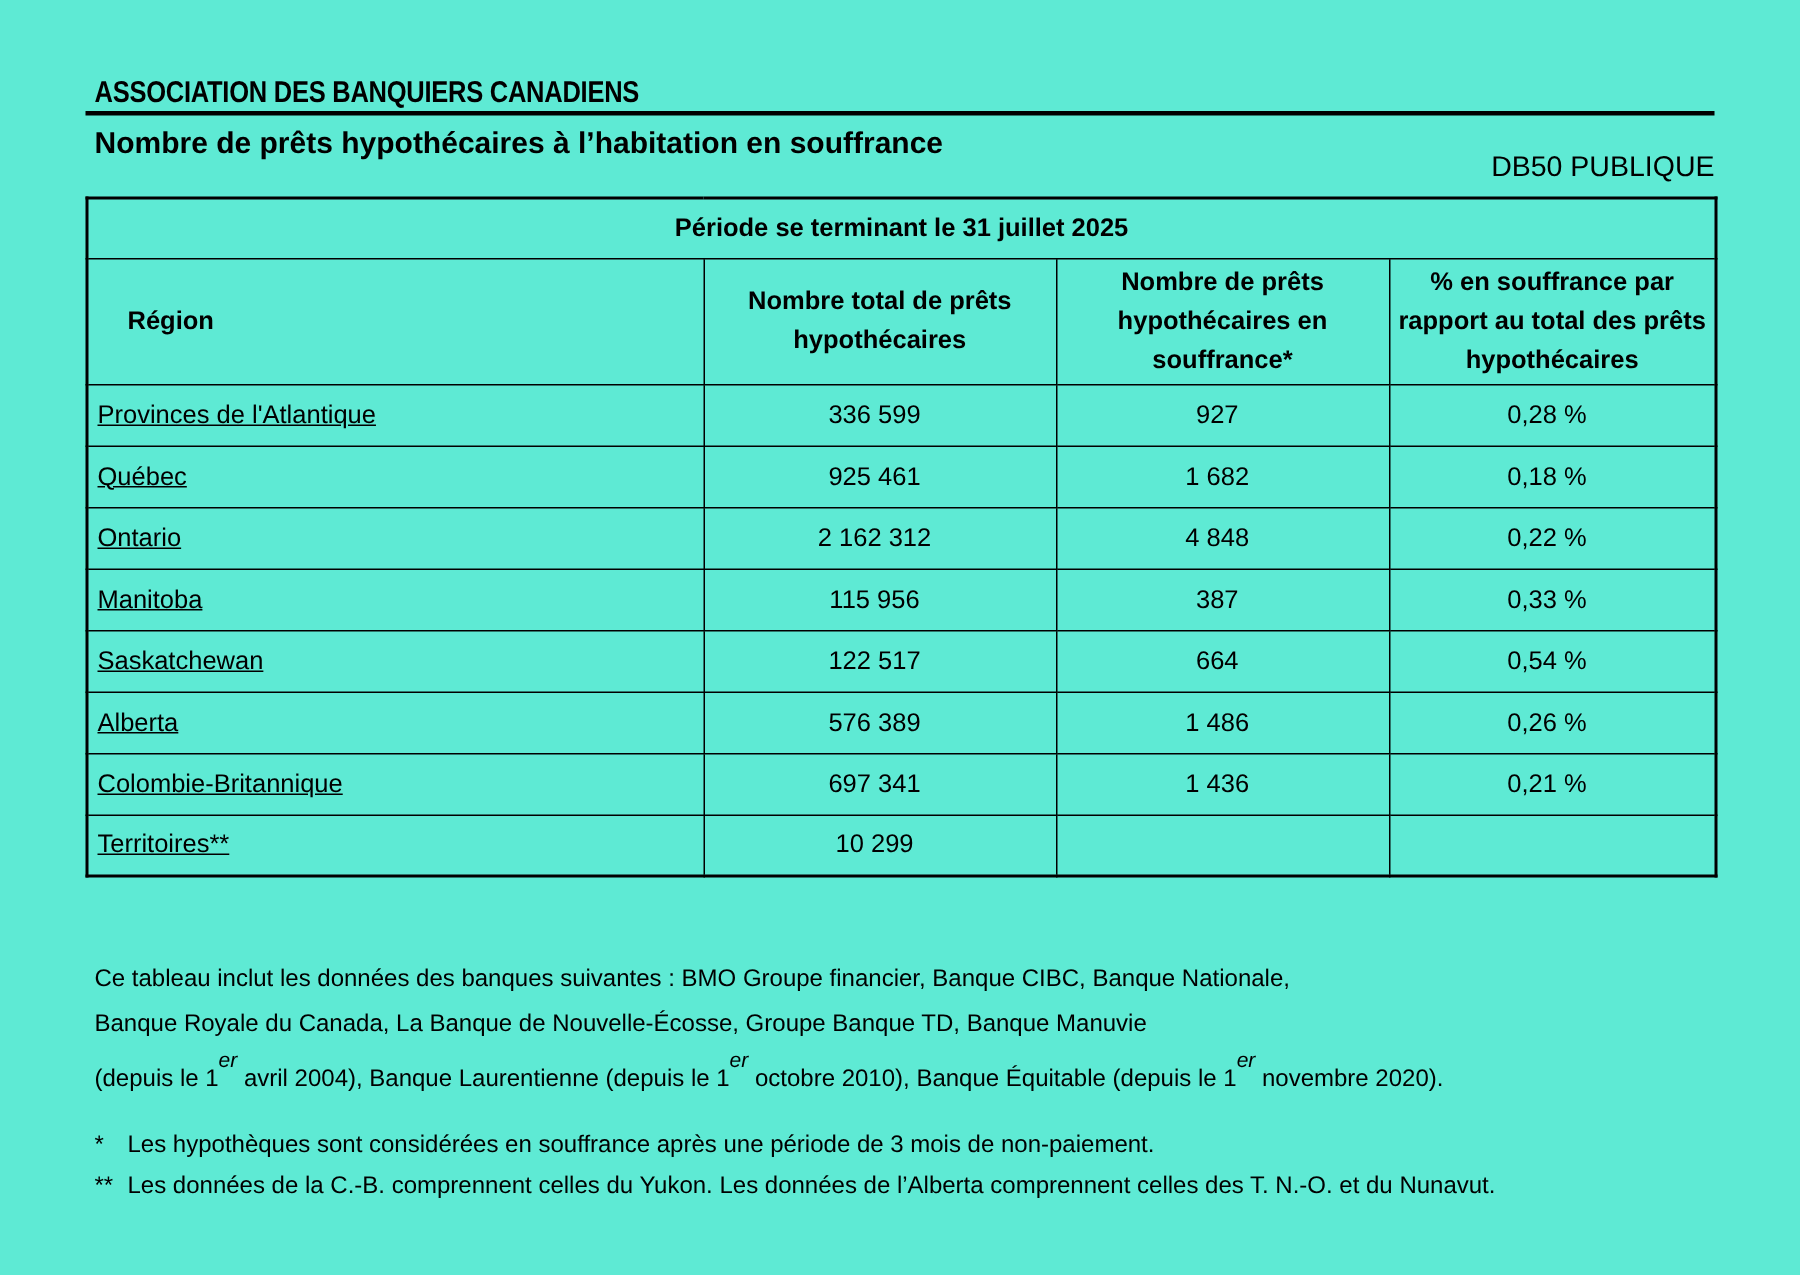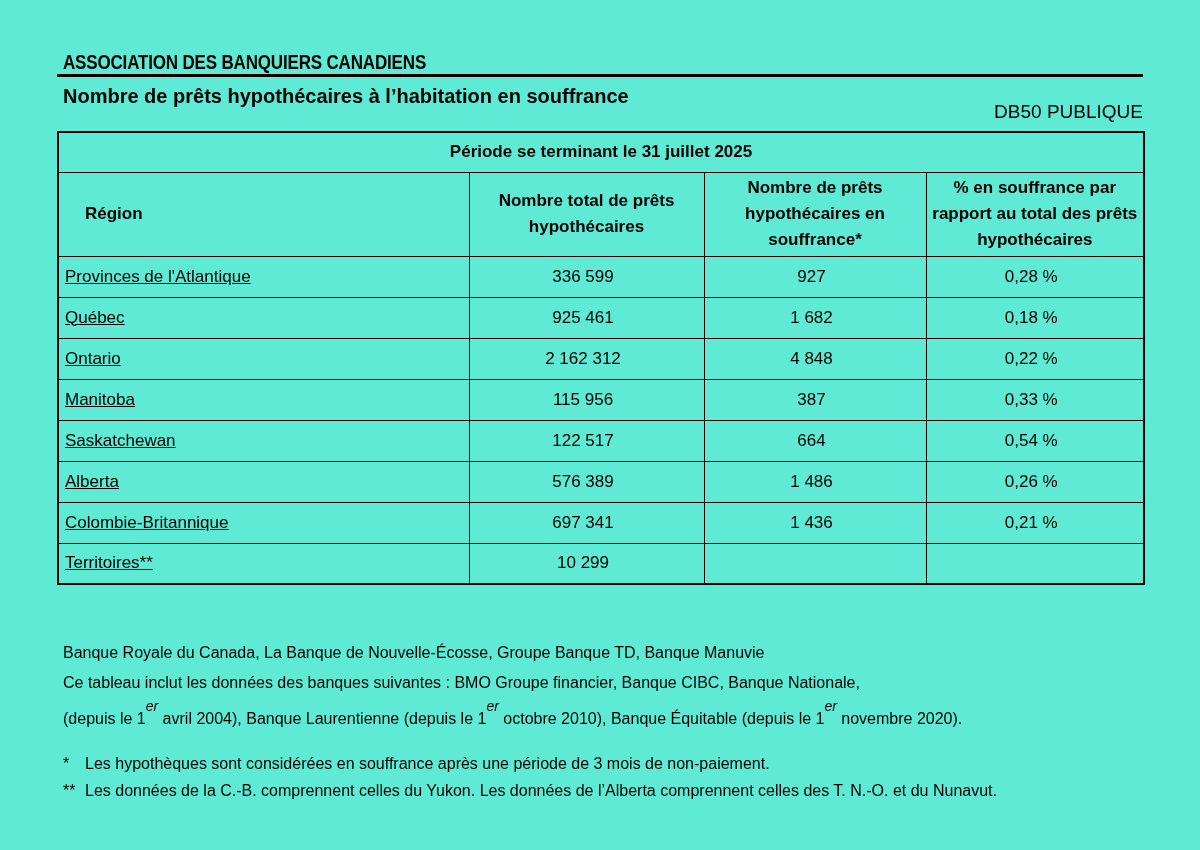--- a/index.html
+++ b/index.html
@@ -150,22 +150,22 @@
       <tr>
         <td class="region">Territoires**</td>
         <td class="num">10 299</td>
         <td class="num"></td>
         <td class="num"></td>
       </tr>
     </tbody>
   </table>
 
   <div class="bank-notes">
+    <div class="note-line">Ce tableau inclut les données des banques suivantes : BMO Groupe financier, Banque CIBC, Banque Nationale,</div>
     <div class="note-line">Banque Royale du Canada, La Banque de Nouvelle-Écosse, Groupe Banque TD, Banque Manuvie</div>
-    <div class="note-line">Ce tableau inclut les données des banques suivantes : BMO Groupe financier, Banque CIBC, Banque Nationale,</div>
     <div class="note-line"><span>(depuis le 1</span><sup class="ord">er</sup><span> avril 2004), Banque Laurentienne (depuis le 1</span><sup class="ord">er</sup><span> octobre 2010), Banque Équitable (depuis le 1</span><sup class="ord">er</sup><span> novembre 2020).</span></div>
   </div>
 
   <div class="footnotes">
     <div class="footnote">
       <span class="fn-marker">*</span>
       <span class="fn-text">Les hypothèques sont considérées en souffrance après une période de 3 mois de non-paiement.</span>
     </div>
     <div class="footnote">
       <span class="fn-marker">**</span>

